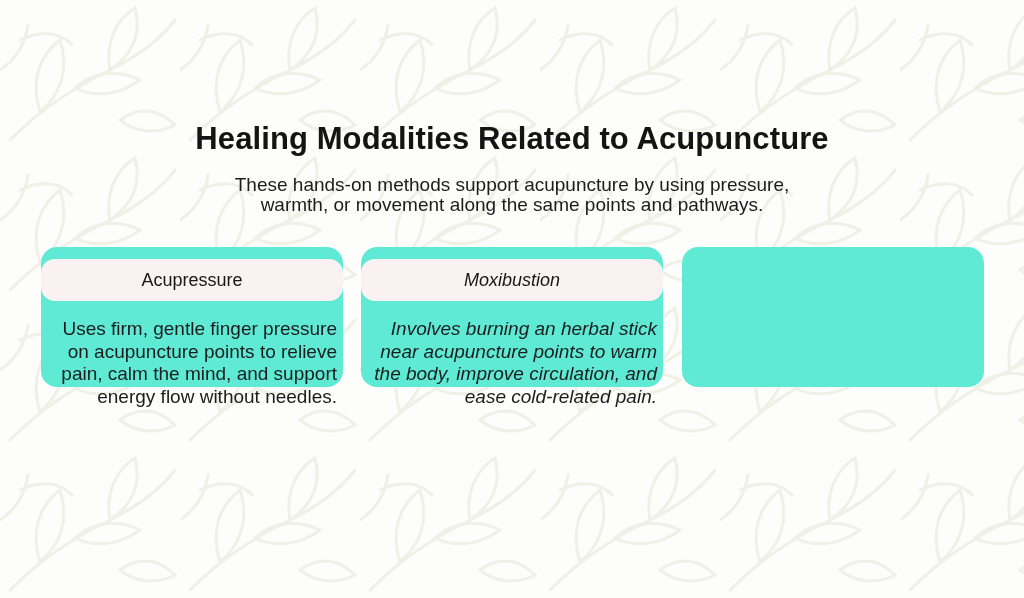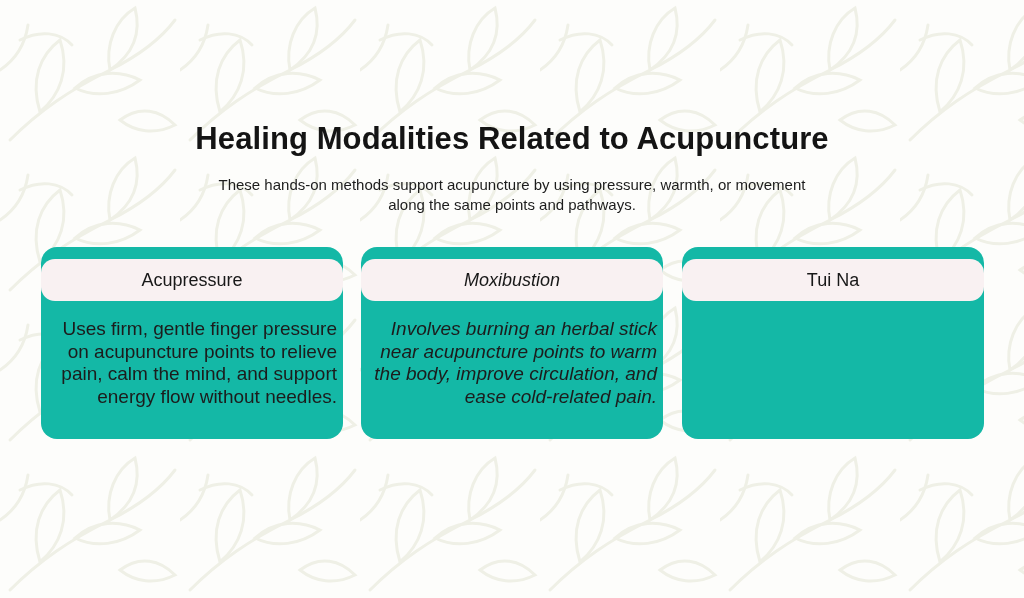--- a/index.html
+++ b/index.html
@@ -11,25 +11,25 @@
   }
   .bg { position:absolute; inset:0; z-index:0; }
   .content { position:relative; z-index:1; }
   .title {
     position:absolute; left:0; width:1024px; top:121px;
     text-align:center; font-size:31px; font-weight:700; letter-spacing:0.1px;
     color:#141414;
   }
   .subtitle {
     position:absolute; left:212px; width:600px; top:175px;
-    text-align:center; font-size:15px; line-height:20px; color:#1c1c1c;
+    text-align:center; font-size:19px; line-height:20px; color:#1c1c1c;
   }
   .card {
-    position:absolute; top:247px; width:302px; height:192px;
-    background:#14b8a6; border-radius:16px; box-sizing:border-box;
+    position:absolute; top:247px; width:302px; height:140px;
+    background:#5eead4; border-radius:16px; box-sizing:border-box;
   }
   .card-head {
     position:absolute; left:0; right:0; top:12px; height:42px;
     background:#f9f1f2; border-radius:14px;
     display:flex; align-items:center; justify-content:center;
     font-size:18px; color:#181818;
   }
   .card-body {
     position:absolute; left:6px; right:6px; top:71px;
     text-align:right; font-size:19px; line-height:22.5px; color:#1c1c1c;
@@ -63,15 +63,14 @@
     <div class="card-head">Acupressure</div>
     <div class="card-body">Uses firm, gentle finger pressure on acupuncture points to relieve pain, calm the mind, and support energy flow without needles.</div>
   </div>
 
   <div class="card" style="left:361px;font-style:italic;">
     <div class="card-head">Moxibustion</div>
     <div class="card-body">Involves burning an herbal stick near acupuncture points to warm the body, improve circulation, and ease cold-related pain.</div>
   </div>
 
   <div class="card" style="left:682px;">
-    <div class="card-head">Tui Na</div>
   </div>
 </div>
 
 </body></html>

